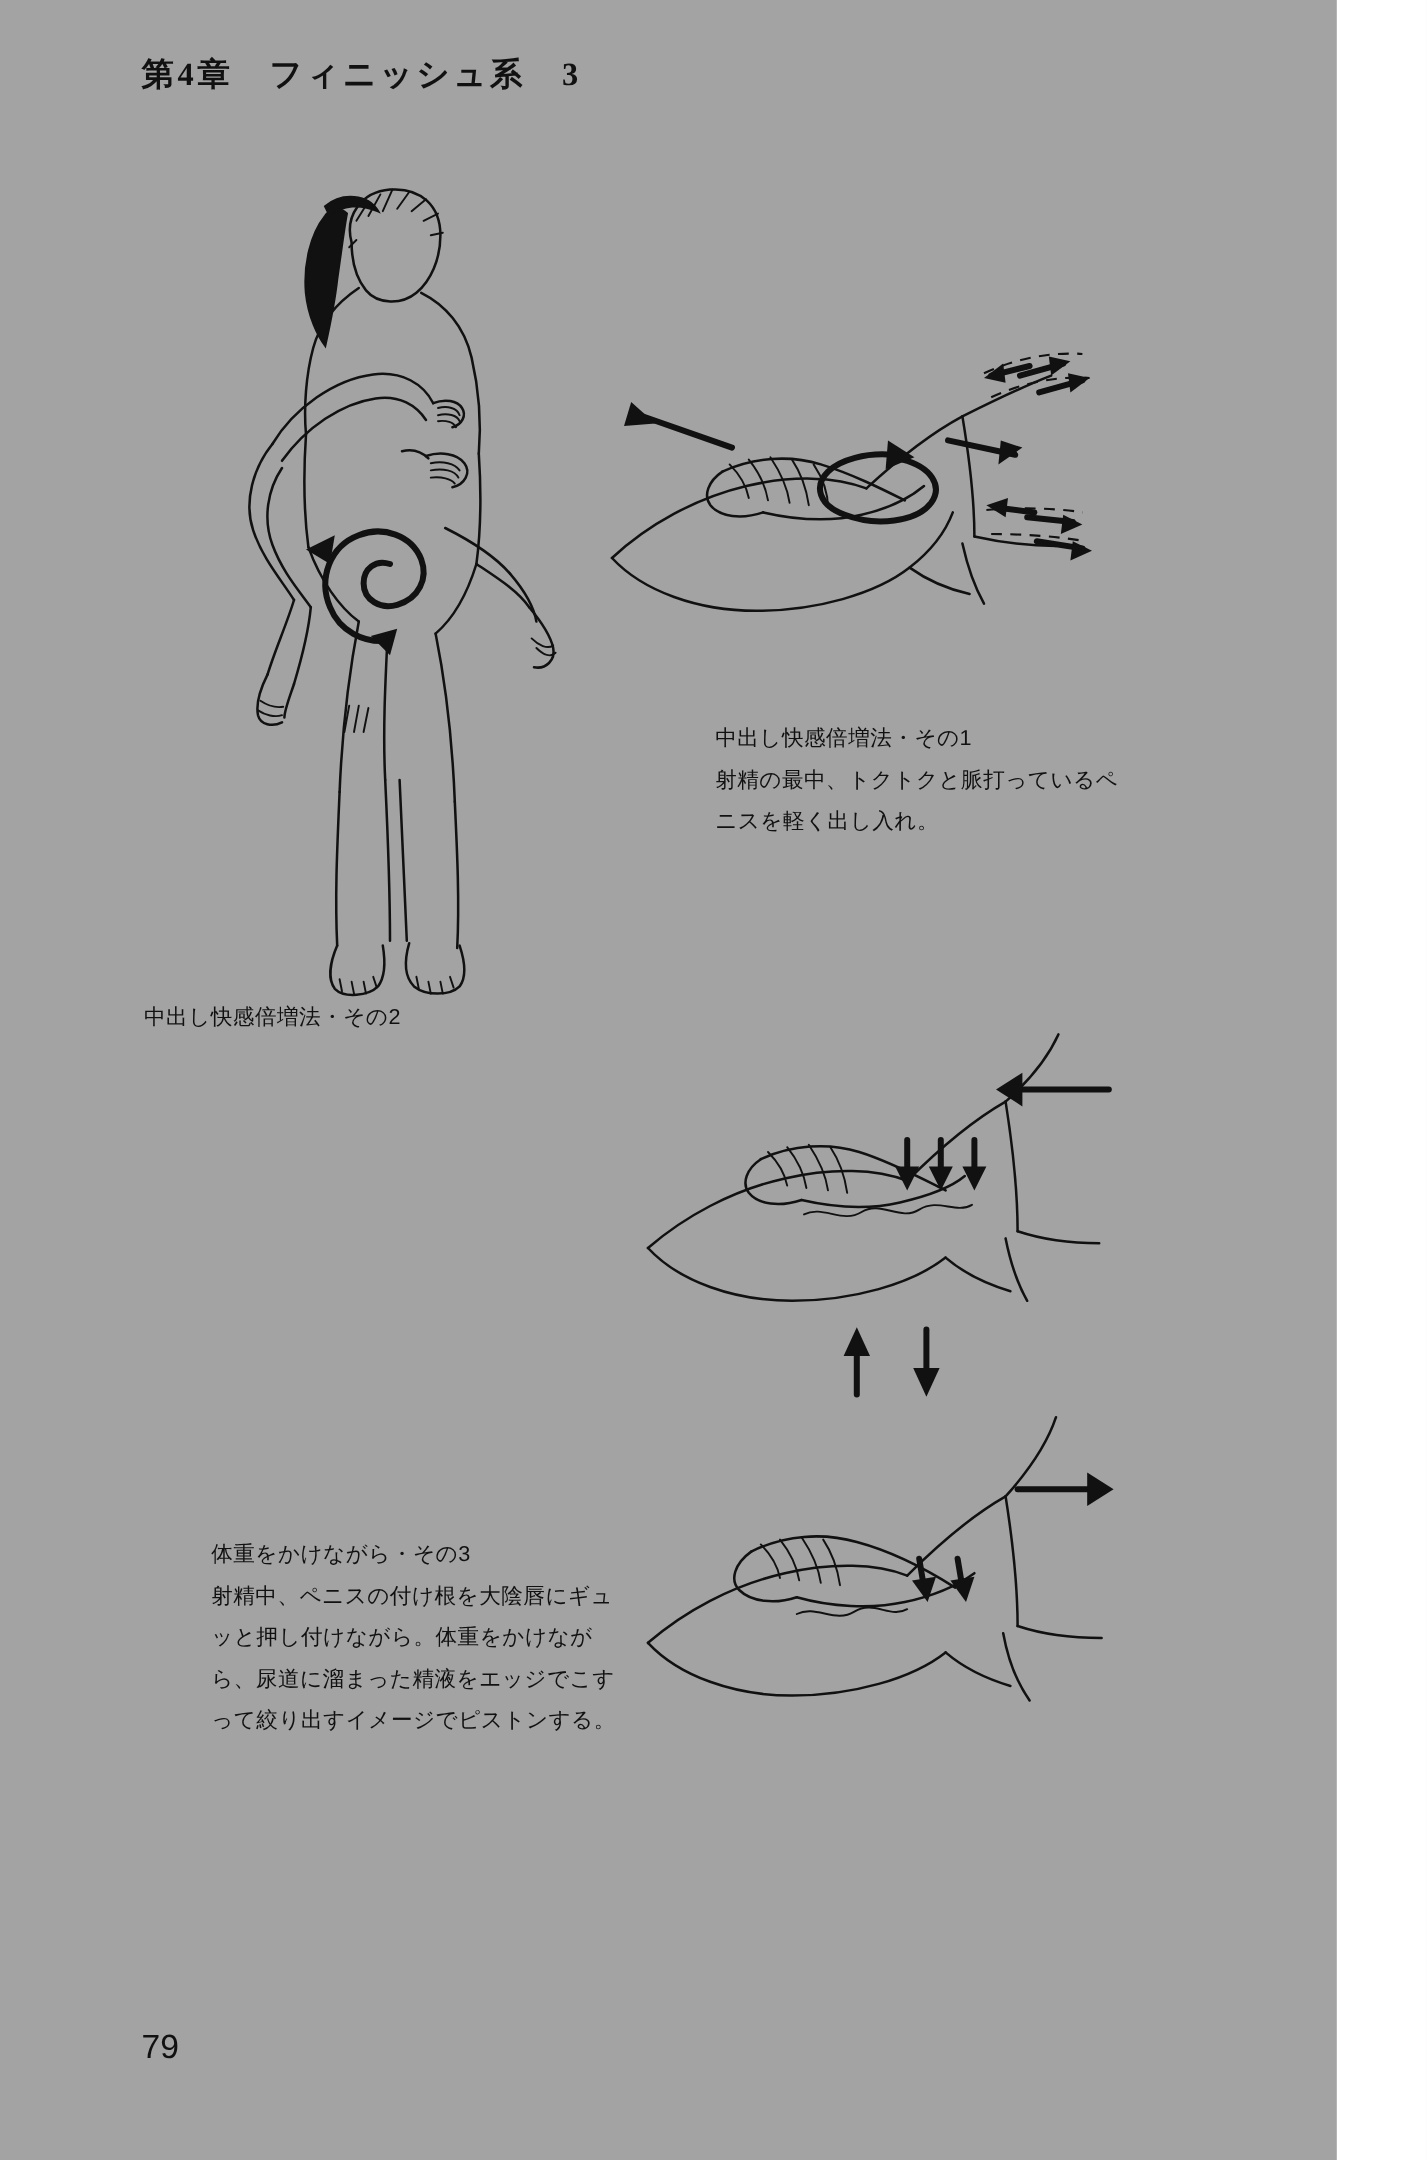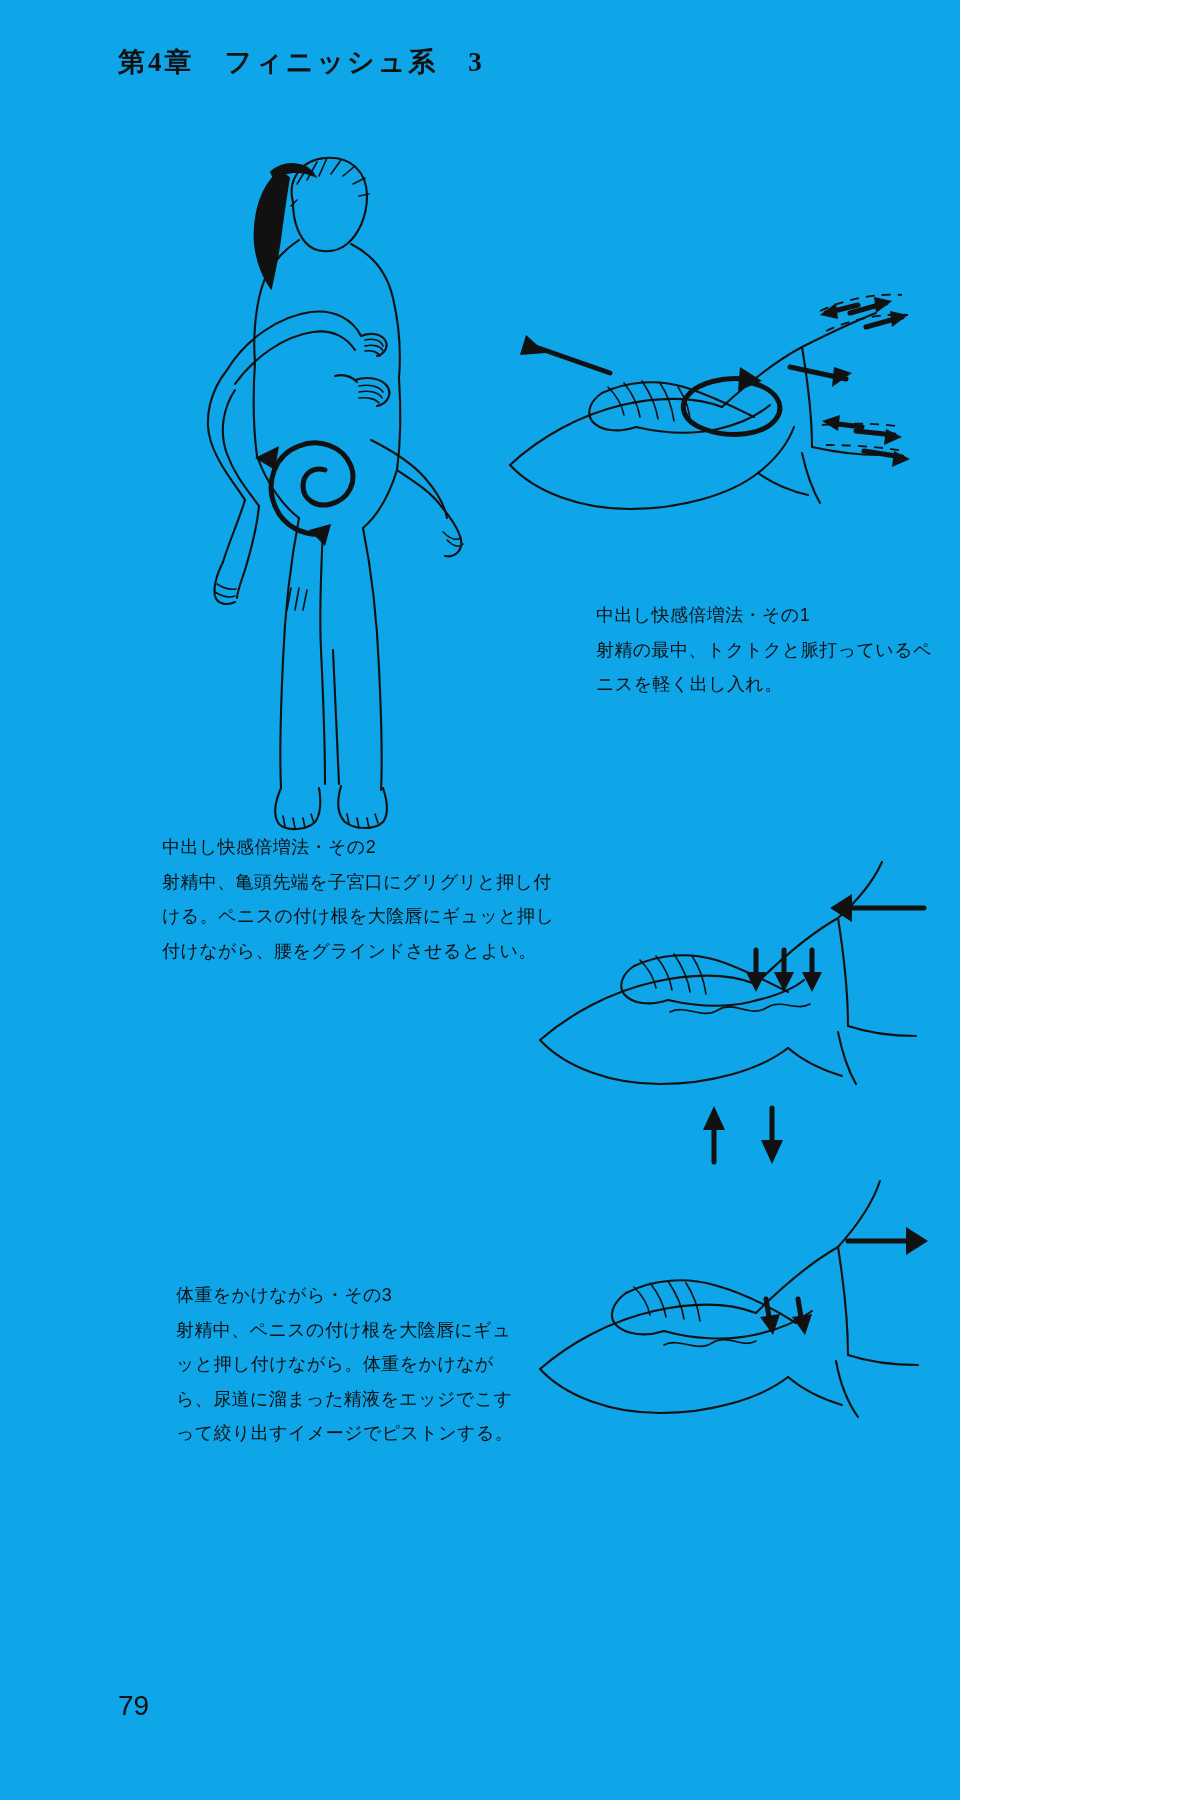--- a/index.html
+++ b/index.html
@@ -2,23 +2,23 @@
 <html><head>
 <meta charset="utf-8">
 <style>
   html, body {
     margin: 0;
     padding: 0;
     background: #ffffff;
   }
   .page {
     position: relative;
-    width: 960px;
+    width: 1114px;
     height: 1800px;
-    background: #0ea5e9;
+    background: #a3a3a3;
     font-family: "Liberation Sans", sans-serif;
     color: #111111;
     overflow: hidden;
   }
   .chapter-header {
     position: absolute;
     left: 118px;
     top: 44px;
     font-family: "Liberation Serif", serif;
     font-size: 27px;
@@ -44,21 +44,21 @@
     letter-spacing: 0.4px;
   }
   .caption .cap-title {
     display: block;
   }
   .caption .cap-body {
     display: block;
   }
 
   #caption-1 { left: 596px; top: 598px; width: 340px; }
-  #caption-2 { left: 120px; top: 830px; width: 400px; margin-left: 42px; }
+  #caption-2 { left: 120px; top: 830px; width: 400px; }
   #caption-3 { left: 176px; top: 1278px; width: 345px; }
 
   .figure {
     position: absolute;
   }
   #figure-couple { left: 175px; top: 140px; width: 320px; height: 690px; }
   #figure-anatomy-1 { left: 490px; top: 255px; width: 460px; height: 300px; }
   #figure-anatomy-2 { left: 530px; top: 840px; width: 420px; height: 270px; }
   #figure-arrows { left: 690px; top: 1100px; width: 120px; height: 70px; }
   #figure-anatomy-3 { left: 530px; top: 1165px; width: 420px; height: 280px; }
@@ -284,21 +284,20 @@
     </svg>
   </div>
 
   <div class="caption" id="caption-1">
     <span class="cap-title">中出し快感倍増法・その1</span>
     <span class="cap-body">射精の最中、トクトクと脈打っているペニスを軽く出し入れ。</span>
   </div>
 
   <div class="caption" id="caption-2">
     <span class="cap-title">中出し快感倍増法・その2</span>
-    <span class="cap-body">射精中、亀頭先端を子宮口にグリグリと押し付ける。ペニスの付け根を大陰唇にギュッと押し付けながら、腰をグラインドさせるとよい。</span>
   </div>
 
   <div class="caption" id="caption-3">
     <span class="cap-title">体重をかけながら・その3</span>
     <span class="cap-body">射精中、ペニスの付け根を大陰唇にギュッと押し付けながら。体重をかけながら、尿道に溜まった精液をエッジでこすって絞り出すイメージでピストンする。</span>
   </div>
 
   <div class="page-number">79</div>
 
 </div>

